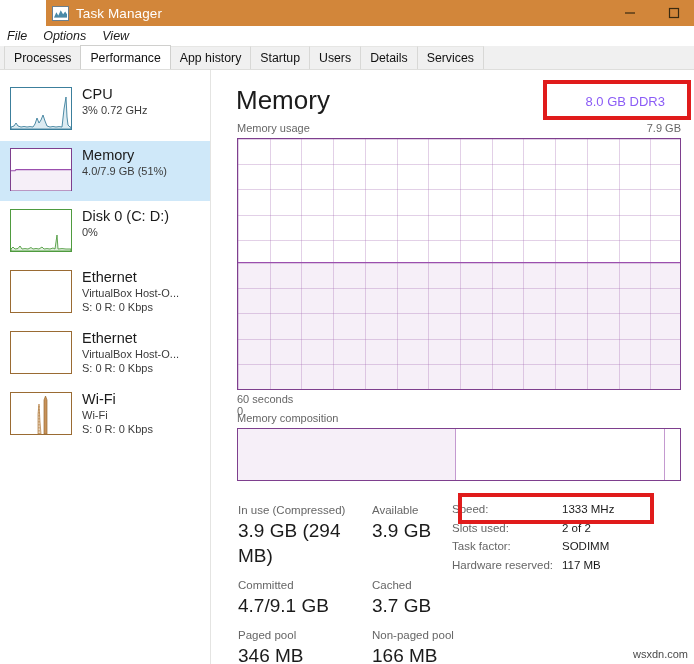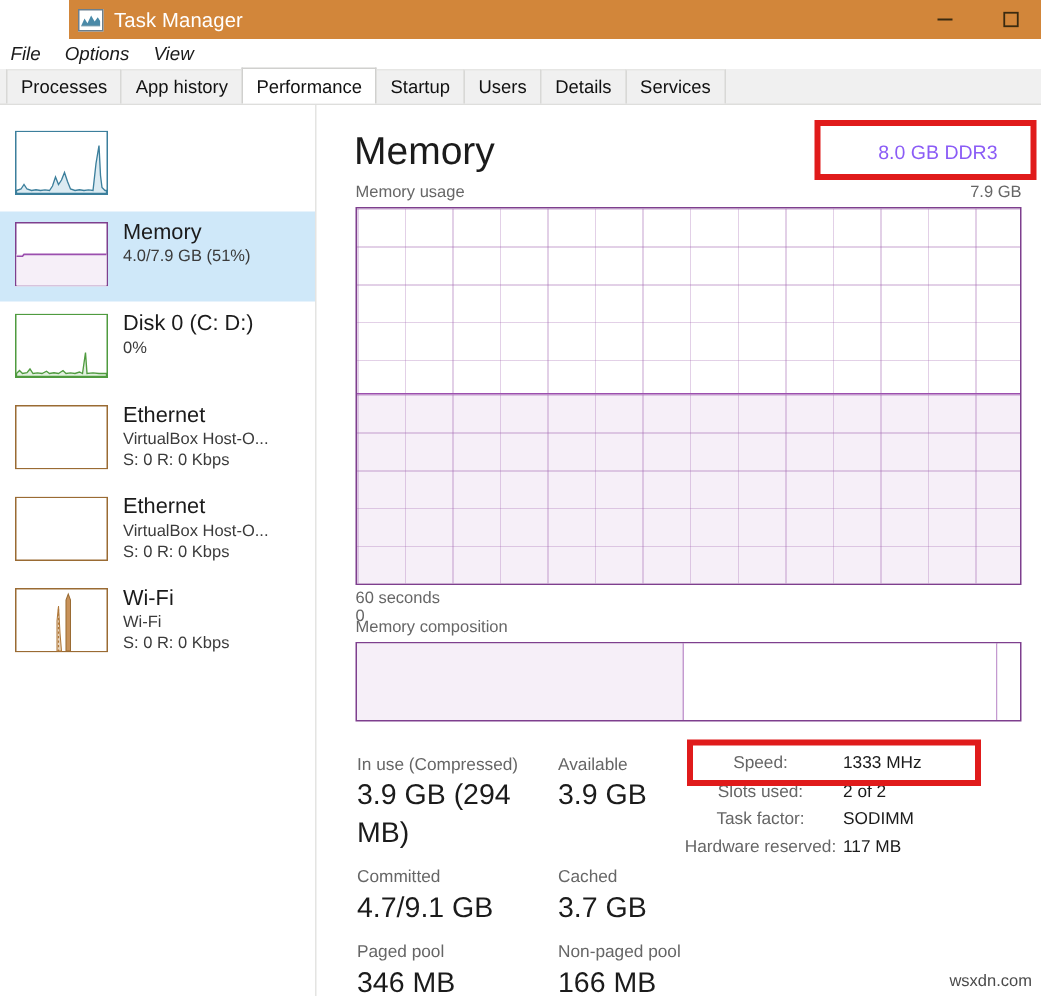--- a/index.html
+++ b/index.html
@@ -217,21 +217,21 @@
   }
   .stat-block { margin-bottom: 9px; display: flex; }
   .stat-col { }
   .stat-cap { font-size: 11.5px; color: #666666; line-height: 16px; }
   .stat-val { font-size: 19px; color: #1b1b1b; line-height: 25px; }
 
   .details {
     position: absolute; left: 240px; top: 430px;
     width: 224px;
   }
-  .det-row { display: flex; line-height: 18.5px; text-align: center; }
+  .det-row { display: flex; line-height: 18.5px; }
   .det-key { font-size: 11.5px; color: #666666; width: 110px; flex: none; }
   .det-val { font-size: 11.5px; color: #1b1b1b; }
 
   
   .redbox {
     position: absolute;
     border: 4px solid #e01b1b;
     background: transparent;
     pointer-events: none;
   }
@@ -270,38 +270,42 @@
   </div>
 
   <div class="menubar">
     <div class="menu-item">File</div>
     <div class="menu-item">Options</div>
     <div class="menu-item">View</div>
   </div>
 
   <div class="tabstrip">
     <div class="tab">Processes</div>
+    <div class="tab active">Performance</div>
     <div class="tab">App history</div>
-    <div class="tab active">Performance</div>
     <div class="tab">Startup</div>
     <div class="tab">Users</div>
     <div class="tab">Details</div>
     <div class="tab">Services</div>
   </div>
 
   <div class="content">
 
     <div class="sidebar">
 
       <div class="side-item">
         <div class="thumb">
           <svg width="62" height="43" viewBox="0 0 62 43">
             <rect x="0.5" y="0.5" width="61" height="42" fill="#ffffff" stroke="#3c7f9c" stroke-width="1"></rect>
             <path d="M1 40 L4 39 L6 36 L8 39 L11 40 L14 39.5 L17 40 L20 39.6 L23 40 L25 37 L27 31 L29 36 L31 33 L33 28 L35 34 L37 39 L40 40 L43 39.5 L46 40 L49 39.6 L52 40 L54 22 L56 10 L57 30 L58 38 L60 40 L61 40 L61 42 L1 42 Z" fill="#dcebf2" stroke="#3c7f9c" stroke-width="0.9"></path>
           </svg>
+        </div>
+        <div class="side-text">
+          <div class="side-title">CPU</div>
+          <div class="side-sub">3%  0.72 GHz</div>
         </div>
       </div>
 
       <div class="side-item selected">
         <div class="thumb">
           <svg width="62" height="43" viewBox="0 0 62 43">
             <rect x="0.5" y="0.5" width="61" height="42" fill="#ffffff" stroke="#7e3f8e" stroke-width="1"></rect>
             <rect x="1" y="21.5" width="60" height="21" fill="#f6eff8"></rect>
             <path d="M1 22.8 L5 22.8 L6 21.6 L61 21.6" fill="none" stroke="#9b4fae" stroke-width="1.1"></path>
           </svg>

